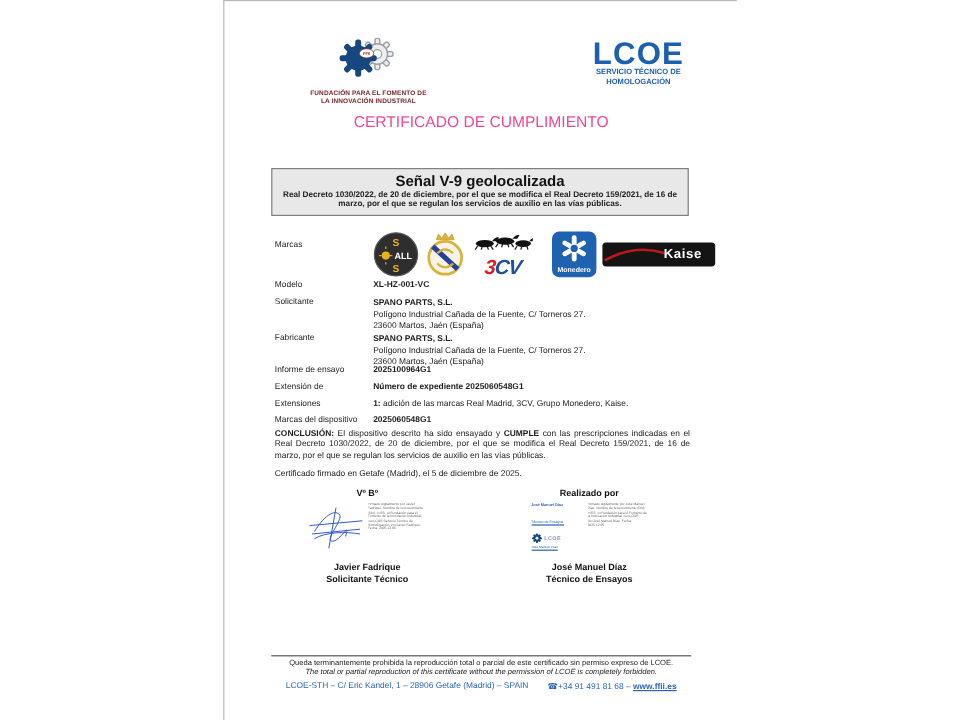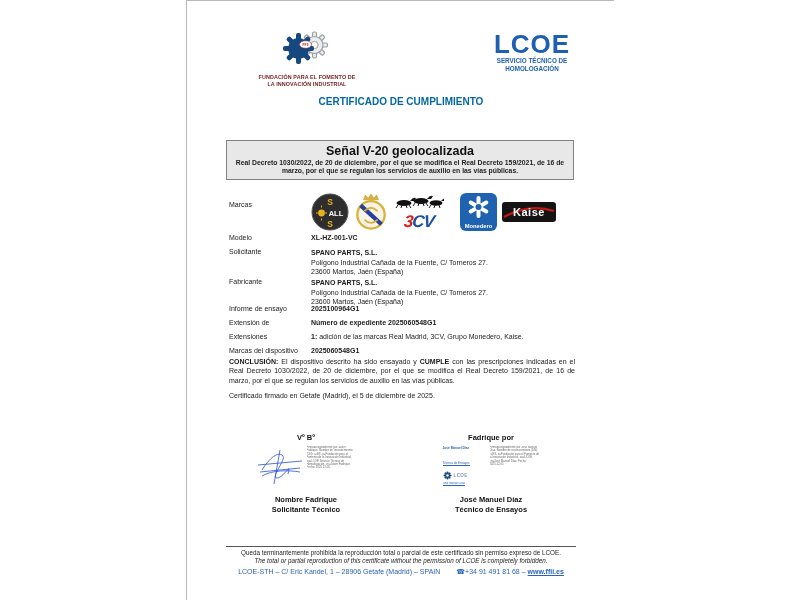--- a/index.html
+++ b/index.html
@@ -5,51 +5,51 @@
   html,body{margin:0;padding:0;}
   body{width:800px;height:600px;background:#fff;font-family:"Liberation Sans",sans-serif;position:relative;overflow:hidden;color:#1a1a1a;}
   .page{position:absolute;left:186px;top:0;width:428px;height:600px;background:#fff;border-left:1px solid #b9b9b9;border-top:1px solid #b9b9b9;box-sizing:border-box;}
   
   .hdr-ffii{position:absolute;left:45px;top:28px;width:150px;text-align:center;}
   .ffii-text{font-size:5.4px;font-weight:bold;color:#7a2424;line-height:6.6px;margin-top:1px;letter-spacing:.1px;}
   .hdr-lcoe{position:absolute;left:290px;top:30px;width:110px;text-align:center;}
   .lcoe-word{font-size:26px;font-weight:bold;color:#1d5fb0;letter-spacing:1px;line-height:26px;}
   .lcoe-sub{font-size:6.3px;font-weight:bold;color:#1d5fb0;line-height:7.6px;}
   
-  .doc-title{position:absolute;left:0;top:93px;width:428px;text-align:center;font-size:10px;font-weight:bold;color:#0369a1;line-height:15.5px;}
+  .doc-title{position:absolute;left:0;top:93px;width:428px;text-align:center;font-size:13px;font-weight:normal;color:#ec4899;line-height:15.5px;}
   
   .subject-box{position:absolute;left:39px;top:139px;width:348px;background:#e8e8e8;border:1px solid #808080;box-sizing:border-box;text-align:center;padding:3px 6px 4px 6px;}
   .subject-title{font-size:12.5px;font-weight:bold;color:#111;line-height:14px;}
   .subject-body{font-size:6.8px;font-weight:bold;color:#222;line-height:8.2px;margin-top:1px;}
   
   .lab{position:absolute;left:42px;font-size:7px;color:#222;}
   .val{position:absolute;left:124px;font-size:7px;color:#1a1a1a;}
   .b{font-weight:bold;}
   .addr{font-size:7px;line-height:9.6px;}
   
   .brands{position:absolute;left:124px;top:190px;height:42px;display:flex;align-items:center;gap:5px;}
   .logo-sos{width:38px;height:38px;}
   .logo-rm{width:34px;height:40px;}
   .logo-3cv{width:52px;height:34px;margin-right:10px;position:relative;text-align:center;}
   .cv3-text{font-size:17px;font-weight:bold;font-style:italic;letter-spacing:-1px;line-height:17px;transform:skewX(-6deg);}
   .cv3-r{color:#d92121;}
   .cv3-b{color:#1f4fa0;}
   .logo-mon{width:37px;height:38px;background:#1f63b0;border-radius:6px;position:relative;text-align:center;}
   .mon-text{position:absolute;bottom:2px;left:0;width:100%;color:#fff;font-size:5.8px;font-weight:bold;}
-  .logo-kaise{width:54px;height:20px;background:#141414;border-radius:3px;position:relative;text-align:center;overflow:hidden;}
+  .logo-kaise{width:54px;height:20px;background:#141414;border-radius:3px;position:relative;text-align:center;overflow:hidden;padding-left:40px;}
   .kaise-text{position:relative;color:#fff;font-size:11px;font-weight:bold;line-height:20px;letter-spacing:.5px;}
   .kaise-swoosh{position:absolute;left:0;top:0;}
   
   .conclusion{position:absolute;left:42px;top:356px;width:346px;font-size:7px;line-height:9.4px;text-align:justify;color:#1a1a1a;}
   .signed-line{position:absolute;left:42px;top:391px;width:346px;font-size:7px;color:#1a1a1a;}
   
   .sig-col{position:absolute;top:405px;width:150px;text-align:center;}
   .sig-left{left:44px;}
   .sig-right{left:229px;}
-  .sig-head{font-size:7.5px;font-weight:bold;color:#111;margin-top:27px;}
+  .sig-head{font-size:7.5px;font-weight:bold;color:#111;}
   .sig-art{margin-top:4px;height:46px;display:flex;justify-content:center;gap:3px;}
   .microtext{width:50px;font-size:2.8px;line-height:3.4px;color:#666;text-align:left;overflow:hidden;height:42px;}
   .stamp-left{width:44px;text-align:left;}
   .stamp-name{font-size:3.2px;font-weight:bold;color:#2a64b5;line-height:4px;}
   .stamp-role{font-size:3px;color:#2a64b5;line-height:4px;border-bottom:.5px solid #2a64b5;display:inline-block;}
   .stamp-logos{display:flex;align-items:center;gap:2px;margin:3px 0 2px 0;}
   .stamp-lcoe{font-size:4.5px;font-weight:bold;color:#8496b5;letter-spacing:.4px;}
   .stamp-lines{font-size:2.8px;color:#2a64b5;line-height:3.4px;text-decoration:underline;height:10px;overflow:hidden;}
   .sig-name{margin-top:3px;font-size:7.5px;font-weight:bold;line-height:9.6px;color:#111;}
   
@@ -94,21 +94,21 @@
     <div class="lcoe-word">LCOE</div>
     <div class="lcoe-sub">SERVICIO TÉCNICO DE</div>
     <div class="lcoe-sub">HOMOLOGACIÓN</div>
   </div>
 
   <div class="doc-title">
     <div>CERTIFICADO DE CUMPLIMIENTO</div>
   </div>
 
   <div class="subject-box">
-    <div class="subject-title">Señal V-20 geolocalizada</div>
+    <div class="subject-title">Señal V-9 geolocalizada</div>
     <div class="subject-body">Real Decreto 1030/2022, de 20 de diciembre, por el que se modifica el Real Decreto 159/2021, de 16 de marzo, por el que se regulan los servicios de auxilio en las vías públicas.</div>
   </div>
 
   <div class="lab" style="top:200px">Marcas</div>
   <div class="brands">
     <svg class="logo-sos" viewBox="0 0 38 38">
       <circle cx="19" cy="19" r="18" fill="#2e2e2e" stroke="#555" stroke-width="1"></circle>
       <text x="19" y="12" font-size="8.5" font-weight="bold" fill="#e8b31a" text-anchor="middle">S</text>
       <circle cx="10.5" cy="20" r="3.4" fill="#e8b31a"></circle>
       <g stroke="#e8b31a" stroke-width="1">
@@ -204,27 +204,27 @@
           <path d="M6,24 C16,8 24,6 27,10 C30,14 14,32 21,32 C28,32 36,14 32,28"></path>
           <path d="M2,19 L46,15"></path>
           <path d="M4,26 L44,22"></path>
           <path d="M24,4 L18,38"></path>
           <path d="M6,30 C16,24 32,24 44,26"></path>
         </g>
       </svg>
       <div class="microtext">Firmado digitalmente por Javier Fadrique. Nombre de reconocimiento (DN): c=ES, o=Fundación para el Fomento de la Innovación Industrial, ou=LCOE Servicio Técnico de Homologación, cn=Javier Fadrique. Fecha: 2025.12.05</div>
     </div>
     <div class="sig-name">
-      <div>Nombre Fadrique</div>
+      <div>Javier Fadrique</div>
       <div>Solicitante Técnico</div>
     </div>
   </div>
 
   <div class="sig-col sig-right">
-    <div class="sig-head">Fadrique por</div>
+    <div class="sig-head">Realizado por</div>
     <div class="sig-art">
       <div class="stamp-left">
         <div class="stamp-name">José Manuel Díaz</div>
         <div class="stamp-role">Técnico de Ensayos</div>
         <div class="stamp-logos">
           <svg width="9" height="9" viewBox="0 0 9 9">
             <g fill="#16477e">
               <rect x="3.5" y="0.5" width="2" height="8" rx="1"></rect>
               <rect x="3.5" y="0.5" width="2" height="8" rx="1" transform="rotate(45 4.5 4.5)"></rect>
               <rect x="3.5" y="0.5" width="2" height="8" rx="1" transform="rotate(90 4.5 4.5)"></rect>

